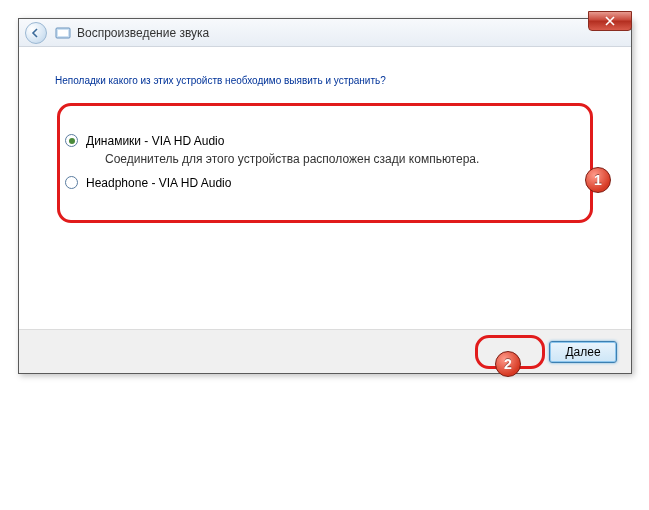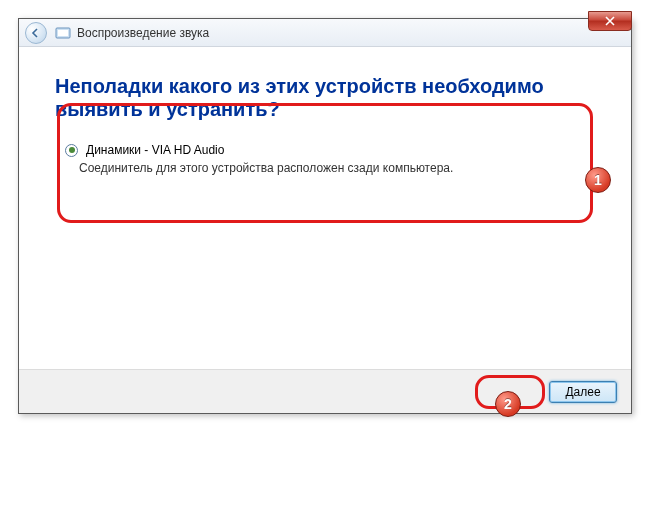--- a/index.html
+++ b/index.html
@@ -10,21 +10,21 @@
     font-family: "Segoe UI", Tahoma, sans-serif;
     font-size: 12px;
     background: #fff;
     overflow: hidden;
   }
   .window {
     position: absolute;
     left: 18px;
     top: 18px;
     width: 614px;
-    height: 396px;
+    height: 356px;
     background: #fff;
     border: 1px solid #5a5a5a;
     box-shadow: 2px 2px 6px rgba(0,0,0,0.25);
   }
   .titlebar {
     height: 28px;
     background: linear-gradient(#f7f9fc,#e8eef5);
     border-bottom: 1px solid #d0d6de;
     display: flex;
     align-items: center;
@@ -64,30 +64,28 @@
     font-weight: bold;
   }
   .close-btn svg { width: 10px; height: 10px; }
   .content {
     position: relative;
     padding: 28px 36px 0 36px;
     height: calc(100% - 28px - 44px);
   }
   .heading {
     color: #003399;
-    font-size: 20px;
-    margin-bottom: 10px;
-    font-weight: bold;
+    font-size: 10px;
+    margin-bottom: 36px;
   }
   .options {
     padding: 6px 10px 10px 10px;
   }
   .option-row {
     display: flex;
-    align-items: center;
     gap: 8px;
     margin-bottom: 4px;
     margin-top: 6px;
   }
   .radio {
     width: 13px; height: 13px;
     border: 1px solid #5a7ca0;
     border-radius: 50%;
     background: #fff;
     display: flex;
@@ -97,21 +95,21 @@
   }
   .radio.checked::after {
     content: "";
     width: 6px; height: 6px;
     border-radius: 50%;
     background: #4a8a3a;
   }
   .option-label { color: #000; }
   .option-desc {
     color: #333;
-    margin-left: 14px;
+    margin-left: 40px;
     margin-bottom: 10px;
   }
   .highlight-box {
     position: absolute;
     border: 3px solid #e11b1b;
     border-radius: 14px;
     pointer-events: none;
   }
   .hl1 {
     left: 38px;
@@ -200,20 +198,24 @@
     <div class="heading">Неполадки какого из этих устройств необходимо выявить и устранить?</div>
 
     <div class="options">
 
       <div class="option-row">
         <span class="radio checked"></span>
         <span class="option-label">Динамики - VIA HD Audio</span>
       </div>
       <div class="option-desc">Соединитель для этого устройства расположен сзади компьютера.</div>
 
+      <div class="option-row">
+        <span class="radio"></span>
+        <span class="option-label">Headphone - VIA HD Audio</span>
+      </div>
 
     </div>
 
     <div class="highlight-box hl1"></div>
     <div class="marker m1">1</div>
     <div class="highlight-box hl2"></div>
     <div class="marker m2">2</div>
   </div>
 
   <div class="footer">

